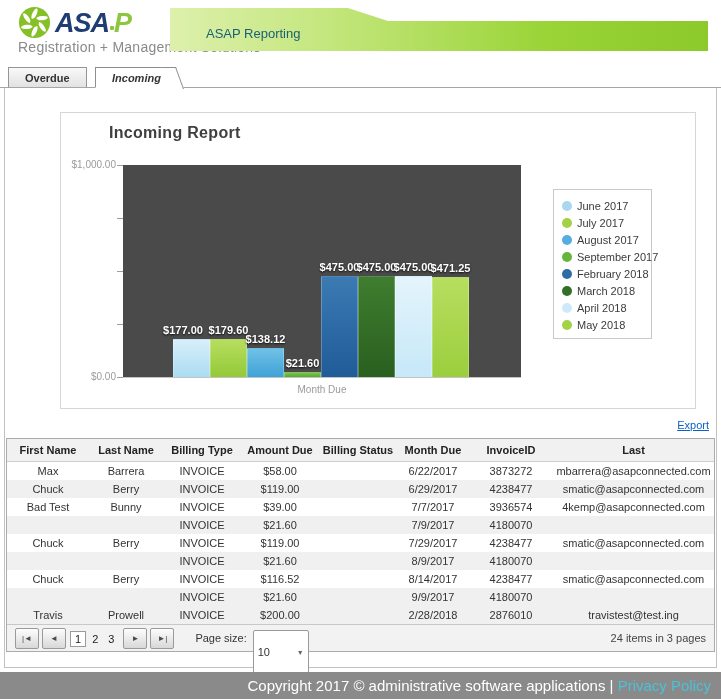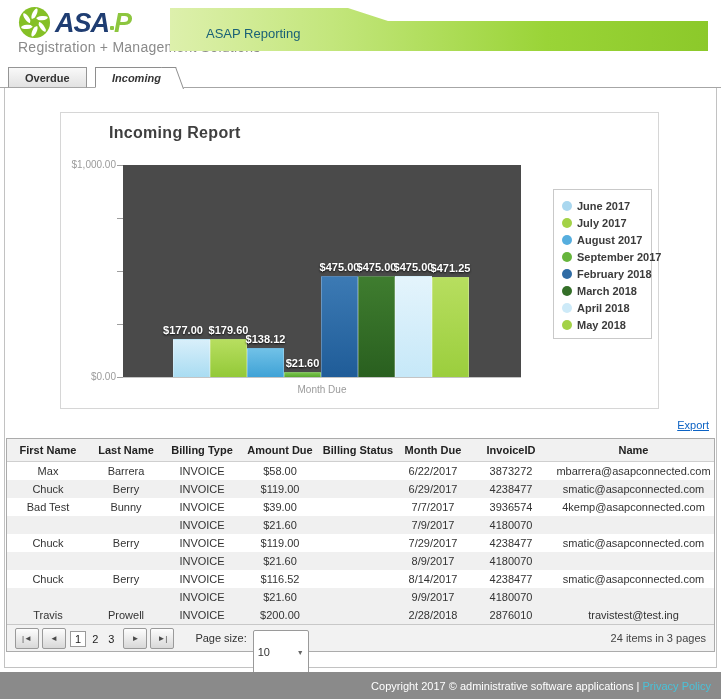--- a/index.html
+++ b/index.html
@@ -34,39 +34,39 @@
   .tab-incoming::after{content:"";position:absolute;top:-1px;right:-9px;width:14px;height:21px;
        background:#fff;border-right:1px solid #8e8e8e;border-top:1px solid #8e8e8e;
        transform:skewX(20deg);z-index:-1;}
 
   
   .content{position:absolute;left:4px;top:88px;width:713px;height:580px;background:#fff;
            border:1px solid #c2c2c2;border-top:none;box-sizing:border-box;}
 
   
   .chart-box{position:absolute;left:55px;top:24px;width:597px;height:295px;
-             border:1px solid #d6d6d6;background:#fff;}
+             border:1px solid #d6d6d6;background:#fff;padding-left:37px;}
   .chart-title{position:absolute;left:48px;top:11px;font-size:16px;font-weight:600;
                color:#3f3f3f;letter-spacing:.3px;}
   .plot{position:absolute;left:62px;top:52px;width:398px;height:212px;background:#4a4a4a;
         border-bottom:1px solid #c4c4c4;}
   .ytick{position:absolute;left:-6px;width:6px;height:1px;background:#9e9e9e;}
   .ylab{position:absolute;left:0;width:55px;text-align:right;font-size:10px;color:#9b9b9b;}
   .ylab.top{top:46px;}
   .ylab.bottom{top:258px;}
   .xlab{position:absolute;left:62px;top:271px;width:398px;text-align:center;
         font-size:10px;color:#9b9b9b;}
   .bar{position:absolute;bottom:0;box-sizing:border-box;border:1px solid rgba(255,255,255,.25);border-bottom:none;}
   .bar-label{position:absolute;transform:translateX(-50%);font-size:11px;font-weight:bold;
              color:#fff;text-shadow:0 1px 2px rgba(0,0,0,.85);white-space:nowrap;}
   .legend{position:absolute;left:492px;top:76px;width:99px;border:1px solid #c9c9c9;
           background:#fff;padding:7px 0 5px 8px;box-sizing:border-box;}
   .legend-item{display:flex;align-items:center;height:17px;}
   .legend-dot{width:10px;height:10px;border-radius:50%;margin-right:5px;flex:0 0 auto;}
-  .legend-label{font-size:11px;color:#3b3b3b;white-space:nowrap;font-weight:bold;}
+  .legend-label{font-size:11px;color:#3b3b3b;white-space:nowrap;}
 
   
   .export{position:absolute;right:7px;top:331px;font-size:11px;color:#0b62c4;
           text-decoration:underline;cursor:pointer;}
 
   
   .grid{position:absolute;left:1px;top:350px;width:709px;border:1px solid #ababab;
         box-sizing:border-box;background:#fff;}
   table.data{width:100%;border-collapse:collapse;table-layout:fixed;}
   table.data th{height:20px;background:#f1f1f1;border-bottom:1px solid #cfcfcf;
@@ -93,21 +93,21 @@
   .pg-size-label{font-size:11px;color:#333;margin:0 6px 0 18px;}
   .pg-select{display:flex;align-items:center;justify-content:space-between;width:46px;height:19px;
              border:1px solid #9a9a9a;border-radius:2px;background:#fff;font-size:11px;color:#333;
              padding:12px 4px;cursor:pointer;margin-top:28px;}
   .pg-select .arrow{font-size:7px;color:#666;}
   .pg-summary{margin-left:auto;font-size:11px;color:#444;}
 
   
   .footer{position:absolute;left:0;top:672px;width:721px;height:27px;background:#8a8a8a;
           display:flex;align-items:center;justify-content:flex-end;padding-right:10px;
-          box-sizing:border-box;font-size:11px;color:#fff;white-space:pre;}
+          box-sizing:border-box;font-size:15px;color:#fff;white-space:pre;}
   .footer a{color:#49c2d9;cursor:pointer;}
 </style>
 </head>
 <body>
 
 <div id="root">
 
   <div class="header">
     <div class="logo">
       <div class="logo-row">
@@ -221,21 +221,21 @@
       <table class="data">
         <thead>
             <tr id="grid-head">
               <th>First Name</th>
               <th>Last Name</th>
               <th>Billing Type</th>
               <th>Amount Due</th>
               <th>Billing Status</th>
               <th>Month Due</th>
               <th>InvoiceID</th>
-              <th>Name</th>
+              <th>Last</th>
             </tr>
           </thead>
         <tbody id="grid-body">
             <tr>
               <td>Max</td>
               <td>Barrera</td>
               <td>INVOICE</td>
               <td>$58.00</td>
               <td></td>
               <td>6/22/2017</td>

